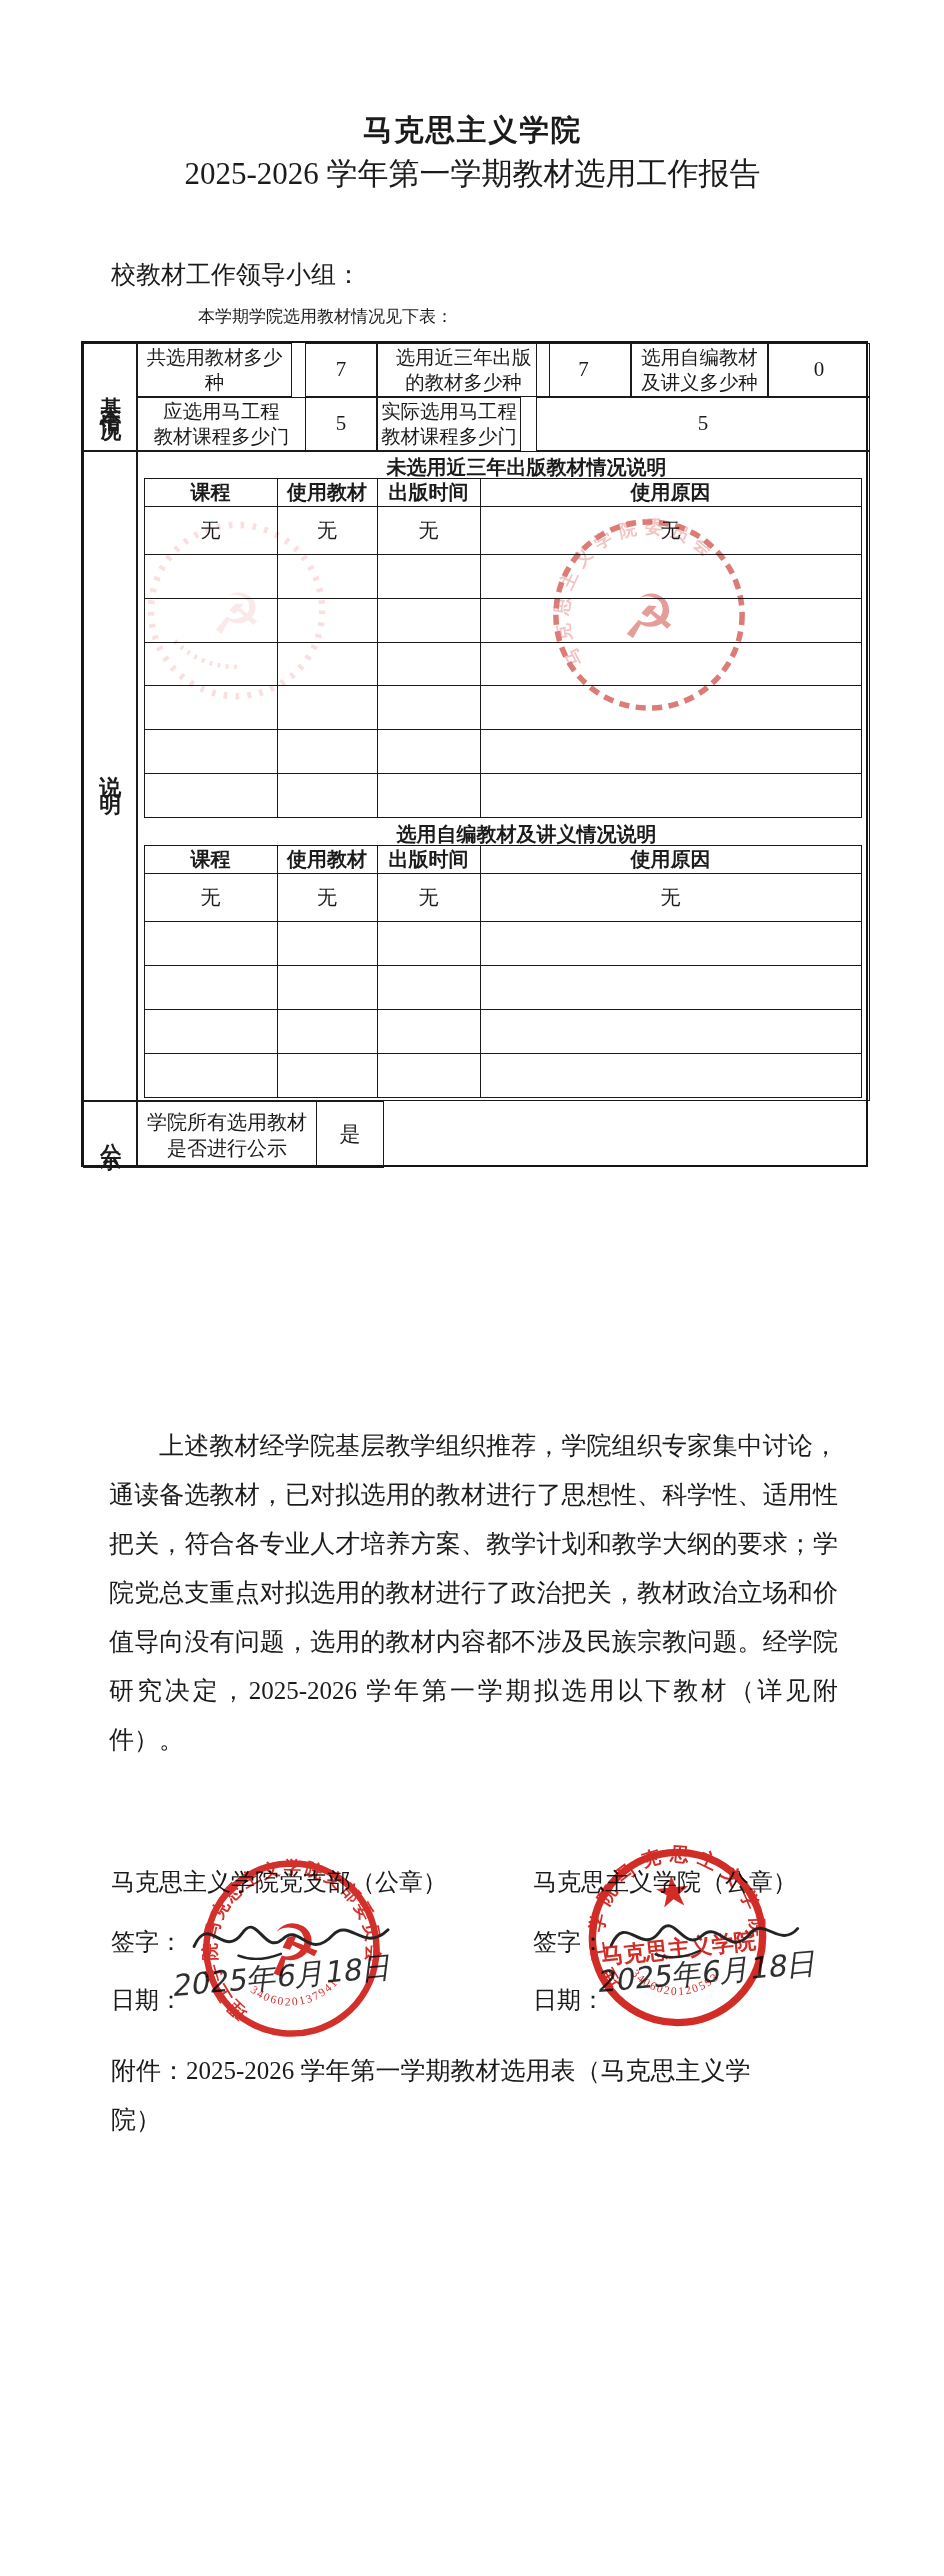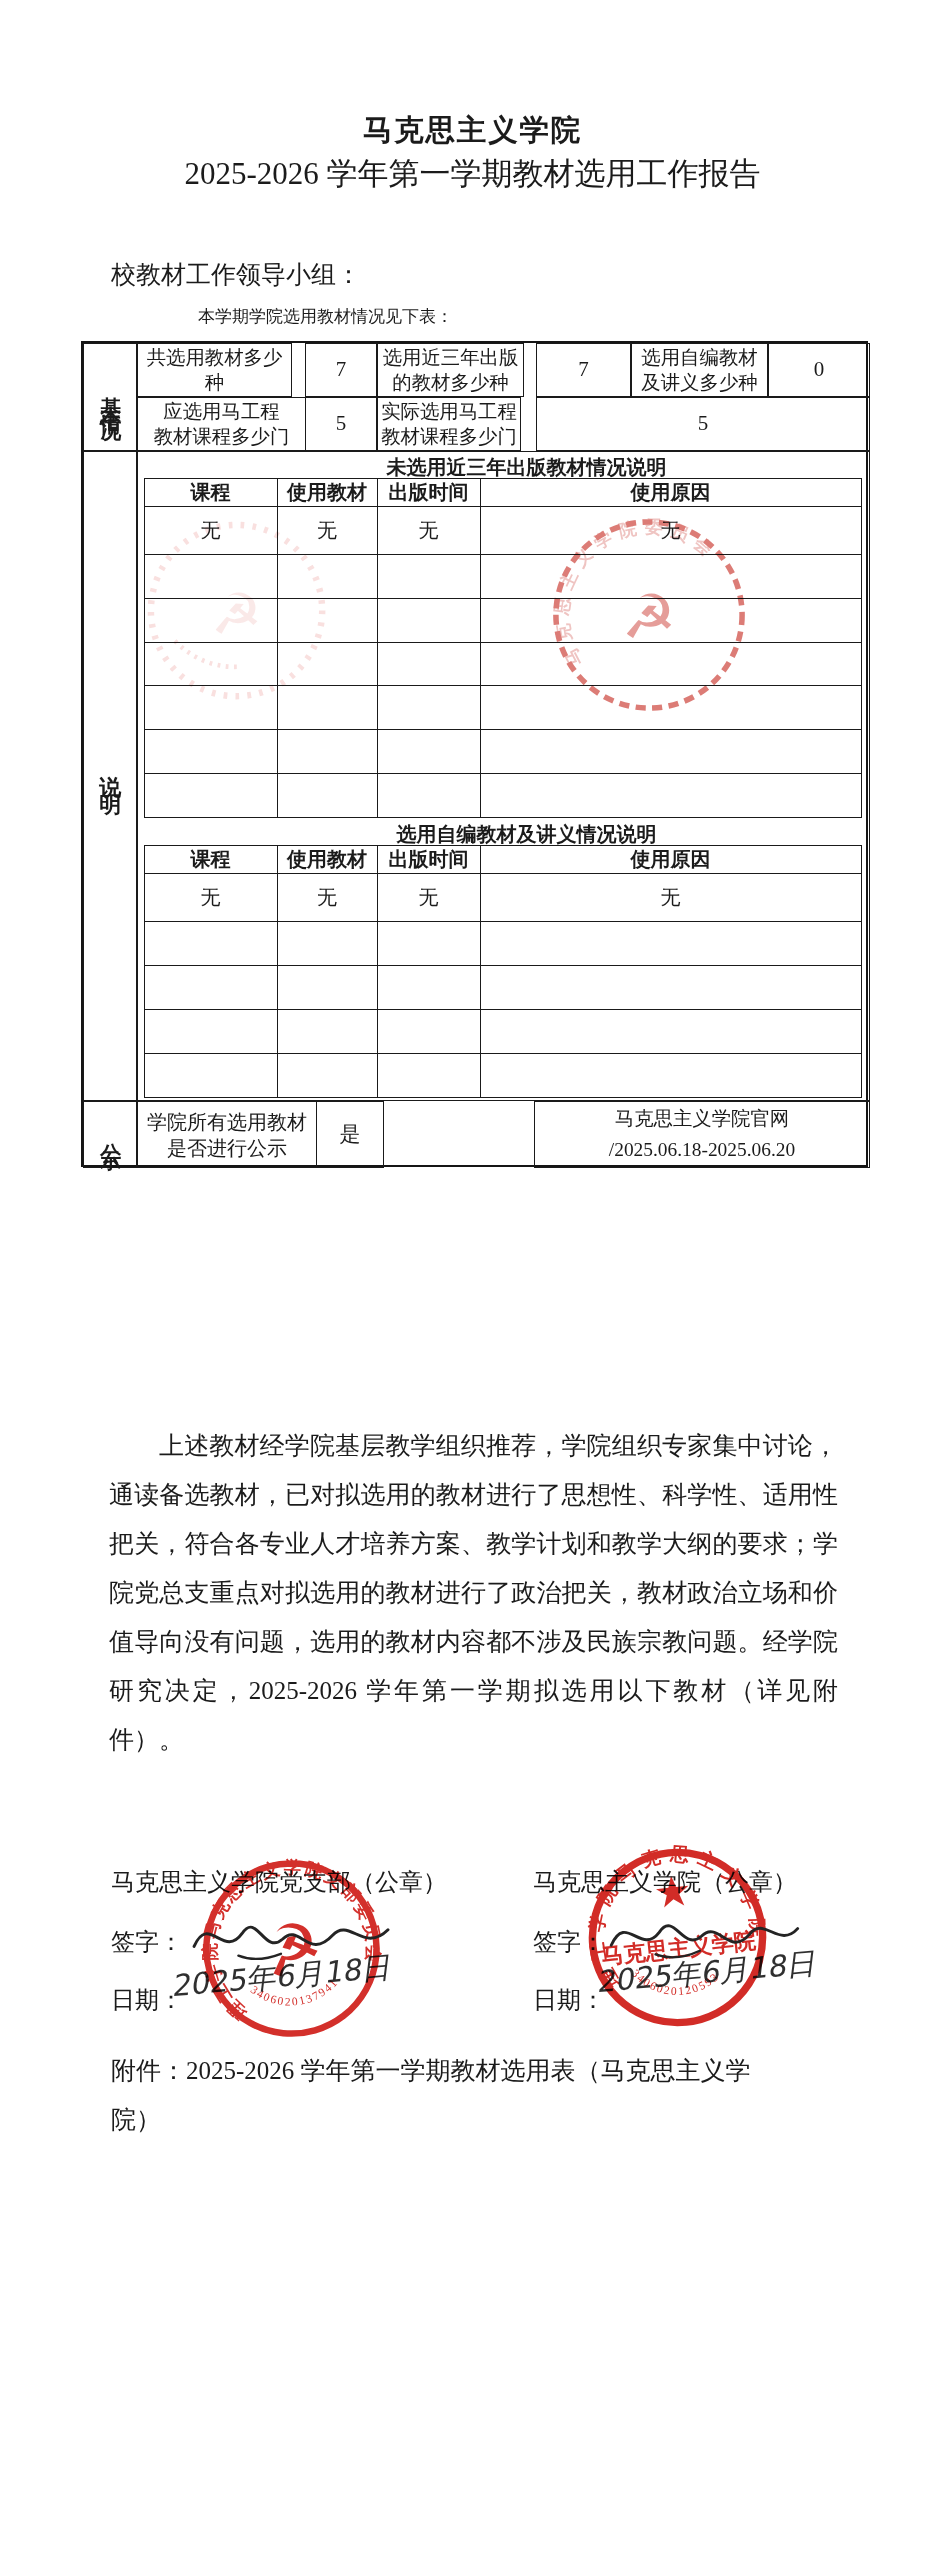--- a/index.html
+++ b/index.html
@@ -64,21 +64,21 @@
   </div>
   <div class="cell vcell" style="left:0;top:108px;width:54px;height:650px;">
     <span class="vtext wide">说明</span>
   </div>
   <div class="cell vcell" style="left:0;top:758px;width:54px;height:67px;">
     <span class="vtext">公示</span>
   </div>
 
   <div class="cell" style="left:54px;top:0;width:155px;height:54px;">共选用教材多少种</div>
   <div class="cell val" style="left:222px;top:0;width:72px;height:54px;">7</div>
-  <div class="cell" style="left:294px;top:0;width:147px;height:54px;">选用近三年出版
+  <div class="cell" style="left:294px;top:0;width:173px;height:54px;">选用近三年出版
 的教材多少种</div>
   <div class="cell val" style="left:453px;top:0;width:95px;height:54px;">7</div>
   <div class="cell" style="left:548px;top:0;width:137px;height:54px;">选用自编教材
 及讲义多少种</div>
   <div class="cell val" style="left:685px;top:0;width:102px;height:54px;">0</div>
 
   <div class="cell" style="left:54px;top:54px;width:169px;height:54px;">应选用马工程
 教材课程多少门</div>
   <div class="cell val" style="left:222px;top:54px;width:72px;height:54px;">5</div>
   <div class="cell" style="left:294px;top:54px;width:144px;height:54px;">实际选用马工程
@@ -177,22 +177,20 @@
           <div class="icell ic2"></div>
           <div class="icell ic3"></div>
           <div class="icell ic4"></div>
         </div>
     </div>
   </div>
 
   <div class="cell" style="left:54px;top:758px;width:180px;height:67px;font-size:20px;">学院所有选用教材
 是否进行公示</div>
   <div class="cell val" style="left:233px;top:758px;width:68px;height:67px;">是</div>
-  <div class="cell" style="left:451px;top:758px;width:336px;height:67px;font-size:19.4px;line-height:1.55;">马克思主义学院官网
-/2025.06.18-2025.06.20</div>
 </div>
 
 <svg class="stamp" style="left:138px;top:512px;width:198px;height:198px;opacity:.14;" viewBox="0 0 215 215">
   <circle cx="107" cy="107" r="93" fill="none" stroke="#d0201b" stroke-width="7" stroke-dasharray="4 9"></circle>
   <path d="M40,140 q30,30 70,28" fill="none" stroke="#d0201b" stroke-width="5" stroke-dasharray="3 6"></path>
   <text x="107" y="132" text-anchor="middle" font-size="62" fill="#d0201b" font-family="DejaVu Sans" opacity=".7">☭</text>
 </svg>
 
 <svg class="stamp" style="left:543px;top:509px;width:212px;height:212px;opacity:.62;" viewBox="0 0 230 230">
   <circle cx="115" cy="115" r="101" fill="none" stroke="#c62b22" stroke-width="6" stroke-dasharray="11 7"></circle>

